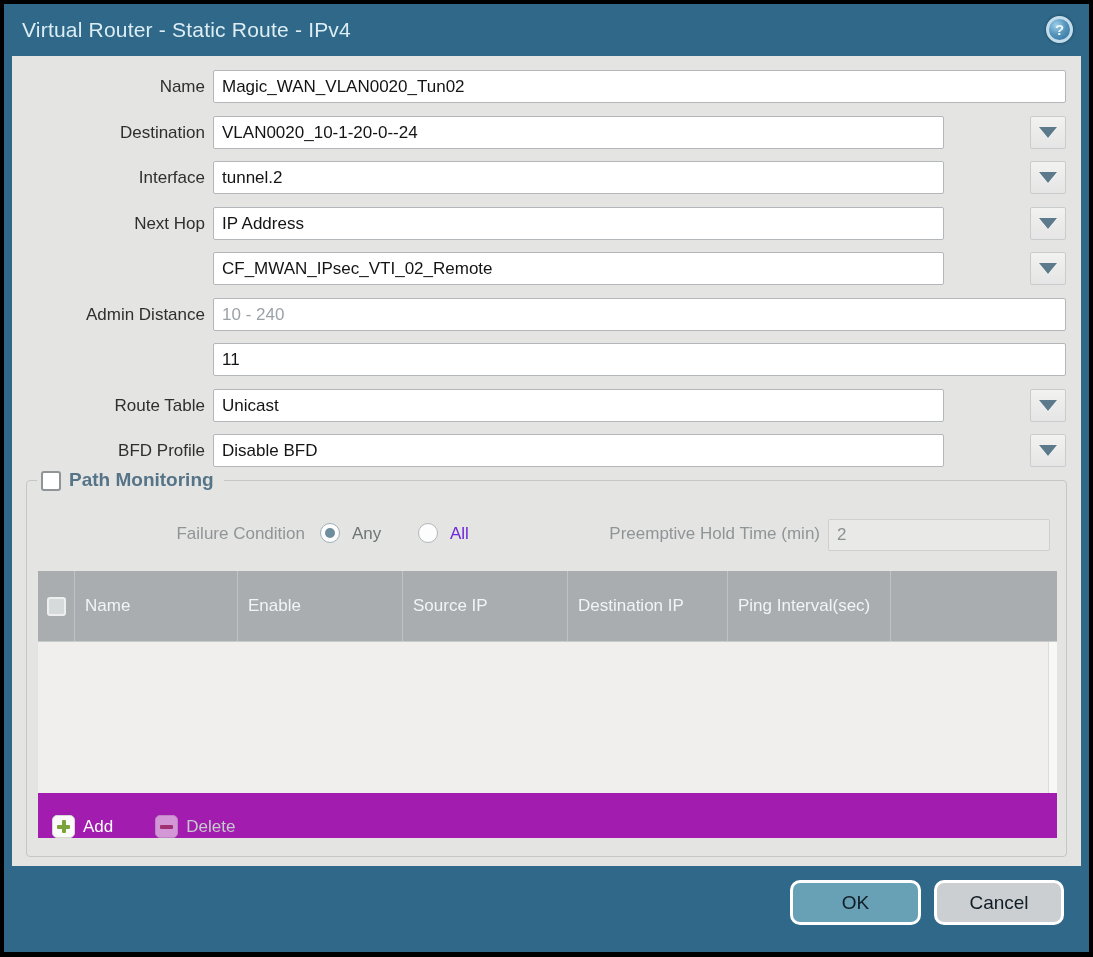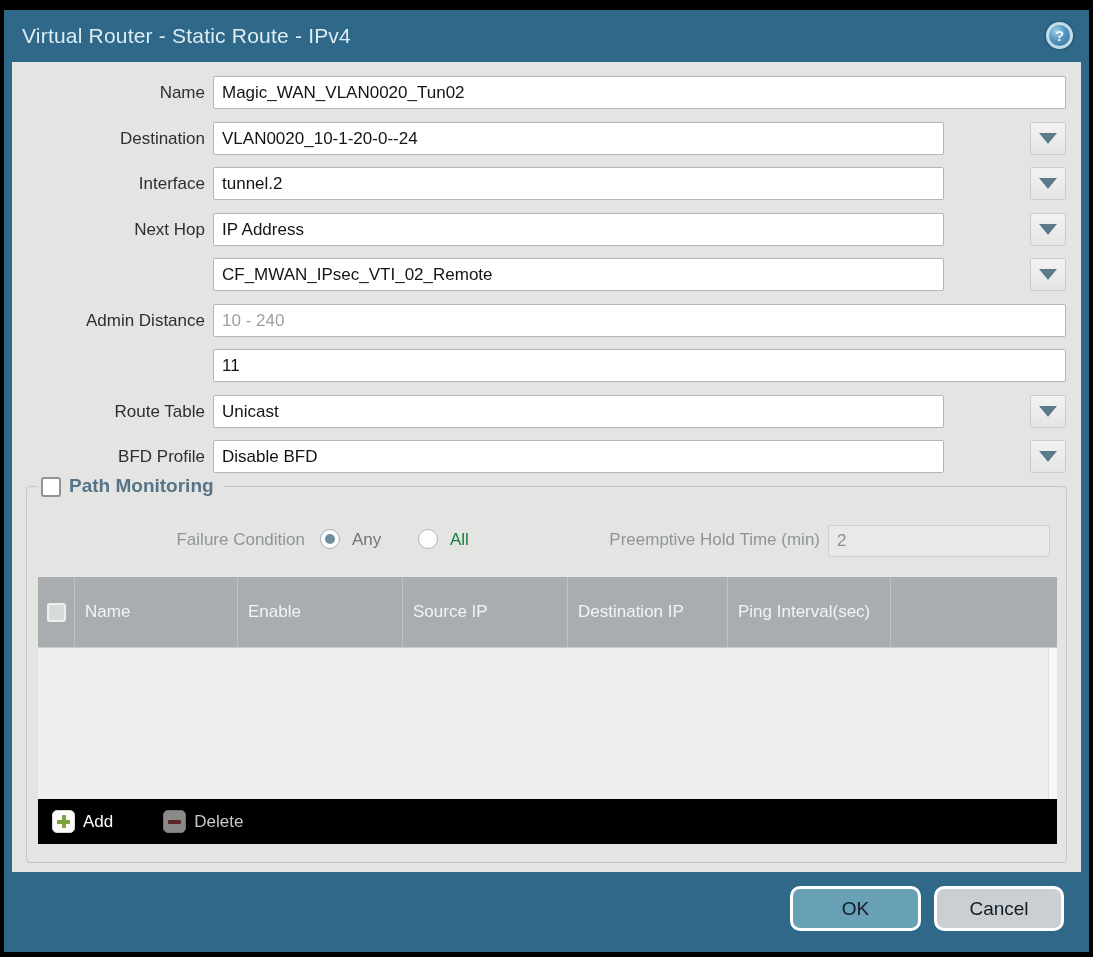--- a/index.html
+++ b/index.html
@@ -1,18 +1,18 @@
 <!DOCTYPE html>
 <html><head>
 <meta charset="utf-8">
 <style>
   * { margin:0; padding:0; box-sizing:border-box; }
   html,body { width:1093px; height:957px; background:#000; font-family:"Liberation Sans","DejaVu Sans",sans-serif; }
   .root { position:relative; width:1093px; height:957px; background:#000; overflow:hidden; }
-  .chrome { position:absolute; left:4px; top:4px; right:4px; bottom:5px; background:#2f6888;margin-top:6px; }
+  .chrome { position:absolute; left:4px; top:4px; right:4px; bottom:5px; background:#2f6888; }
 
   
   .titlebar { position:absolute; left:0; top:0; right:0; height:52px; display:flex; align-items:center; }
   .title { color:#dcedf4; font-size:21px; padding-left:18px; letter-spacing:0.2px; }
   .help { position:absolute; right:16px; top:12px; width:27px; height:27px; border-radius:50%;
           background:radial-gradient(circle at 35% 30%, #9fd0ea 0%, #5795bc 45%, #2f6f9c 100%);
           border:3px solid #c2dcec; box-shadow:0 0 3px rgba(0,0,0,.4);
           color:#eaf6fc; font-size:15px; font-weight:bold; display:flex; align-items:center; justify-content:center; cursor:pointer; }
 
   
@@ -43,21 +43,21 @@
   
   .pm-table { position:absolute; left:26px; top:515px; width:1019px; }
   .thead { display:flex; background:#a9adb0; height:70px; }
   .th { display:flex; align-items:center; padding:0 10px; color:#f2f4f5; font-size:17px; border-right:1px solid #bfc3c5; line-height:1.25; }
   .th.cbcell { width:37px; justify-content:center; padding:0; }
   .th:nth-child(2){ width:163px; } .th:nth-child(3){ width:165px; } .th:nth-child(4){ width:165px; }
   .th:nth-child(5){ width:160px; } .th:nth-child(6){ width:163px; } .th:nth-child(7){ width:166px; border-right:none; }
   .hcb { width:19px; height:19px; background:#d7dadb; border:2px solid #eef0f0; border-radius:3px; cursor:pointer; }
   .tbody { position:relative; height:152px; background:#f0efee; border-top:1px solid #c9cccd; }
   .vscroll { position:absolute; right:0; top:0; width:9px; height:100%; background:#f8f8f7; border-left:1px solid #dcdcdb; }
-  .tfoot { display:flex; align-items:center; background:#000000; height:45px; gap:16px; }
+  .tfoot { display:flex; align-items:flex-end; background:#a21caf; height:45px; gap:8px; }
   .icon-sq { width:23px; height:23px; border-radius:5px; background:#fbfbf9; border:1px solid #d6d8d4; position:relative; display:inline-block; }
   .icon-sq.faded { opacity:.55; }
   .plus-h,.minus-h { position:absolute; left:4px; top:9px; width:13px; height:4px; background:#7ca33c; border-radius:1px; }
   .plus-v { position:absolute; left:9px; top:4px; width:4px; height:13px; background:#7ca33c; border-radius:1px; }
   .minus-h { background:#a04545; }
   .act-btn { display:flex; align-items:center; gap:8px; cursor:pointer; }
   .add-btn { margin-left:14px; }
   .del-btn { margin-left:34px; cursor:default; }
   .add-label { color:#fdfdfd; font-size:17px; }
   .del-label { color:#c6cacc; font-size:17px; }
@@ -128,21 +128,21 @@
         <div class="legend">
           <div class="cb"></div>
           <div class="legend-text">Path Monitoring</div>
         </div>
       </div>
 
       <div class="dis-label" style="left:118px; top:468px; width:175px; text-align:right;">Failure Condition</div>
       <div class="radio selected" style="left:308px; top:467px;"></div>
       <div class="dis-label" style="left:340px; top:468px; color:#6f7577;">Any</div>
       <div class="radio" style="left:406px; top:467px;"></div>
-      <div class="dis-label" style="left:438px; top:468px; color:#15803d;">All</div>
+      <div class="dis-label" style="left:438px; top:468px; color:#6d28d9;">All</div>
 
       <div class="dis-label" style="left:548px; top:468px; width:260px; text-align:right;">Preemptive Hold Time (min)</div>
       <input class="field disabled" style="left: 816px; top: 463px; width: 222px; height: 32px;" disabled="" value="2">
 
       <div class="pm-table">
         <div class="thead">
           <div class="th cbcell">
               <div class="hcb"></div>
             </div>
           <div class="th">Name</div>

